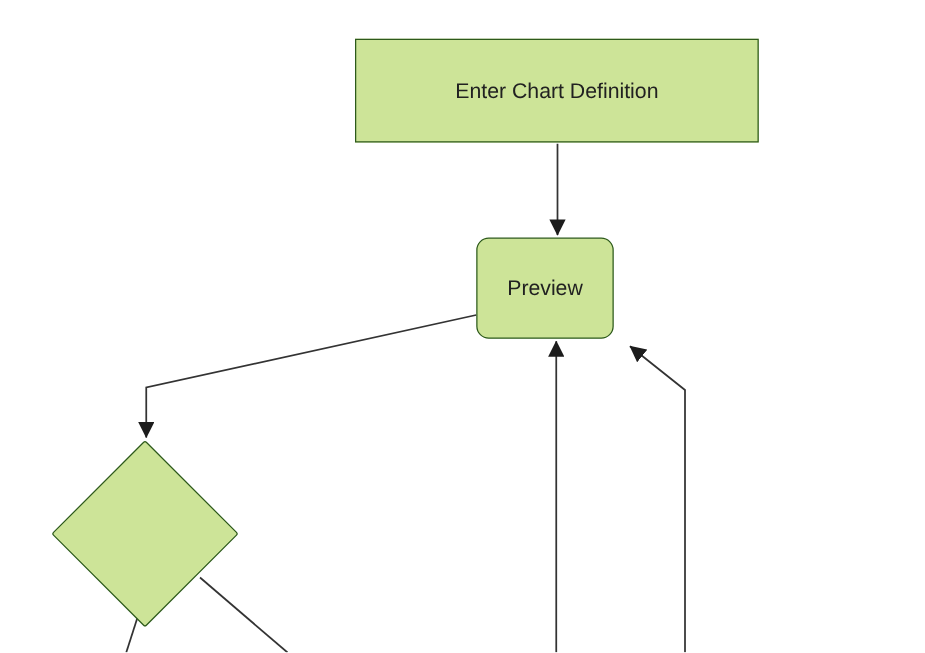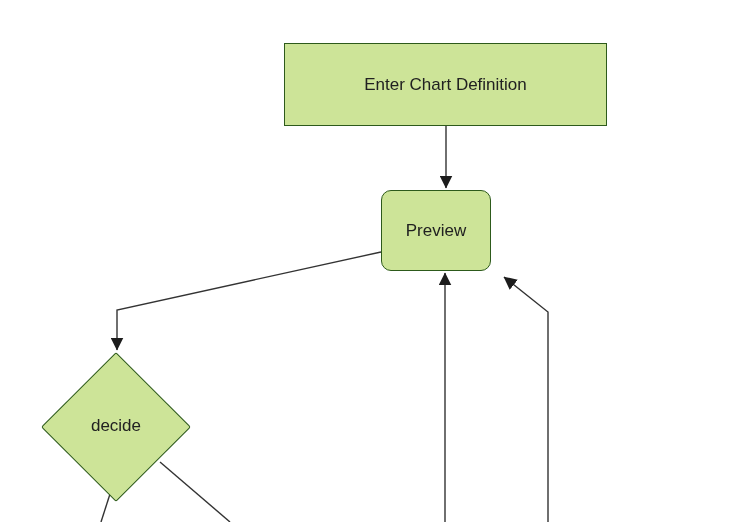--- a/index.html
+++ b/index.html
@@ -38,21 +38,20 @@
     justify-content: center;
     font-size: 17px;
     color: #212121;
     white-space: nowrap;
   }
   #node-enter {
     left: 284px;
     top: 31px;
     width: 323px;
     height: 83px;
-    margin-top: 12px;
   }
   #node-preview {
     left: 381px;
     top: 190px;
     width: 110px;
     height: 81px;
     border-radius: 10px;
   }
   #node-decide-shape {
     position: absolute;
@@ -105,15 +104,14 @@
 
   <div class="node" id="node-enter">
     <span>Enter Chart Definition</span>
   </div>
 
   <div class="node" id="node-preview">
     <span>Preview</span>
   </div>
 
   <div id="node-decide-shape"></div>
-  <div id="node-decide-label">decide</div>
 
 </div>
 
 </body></html>

